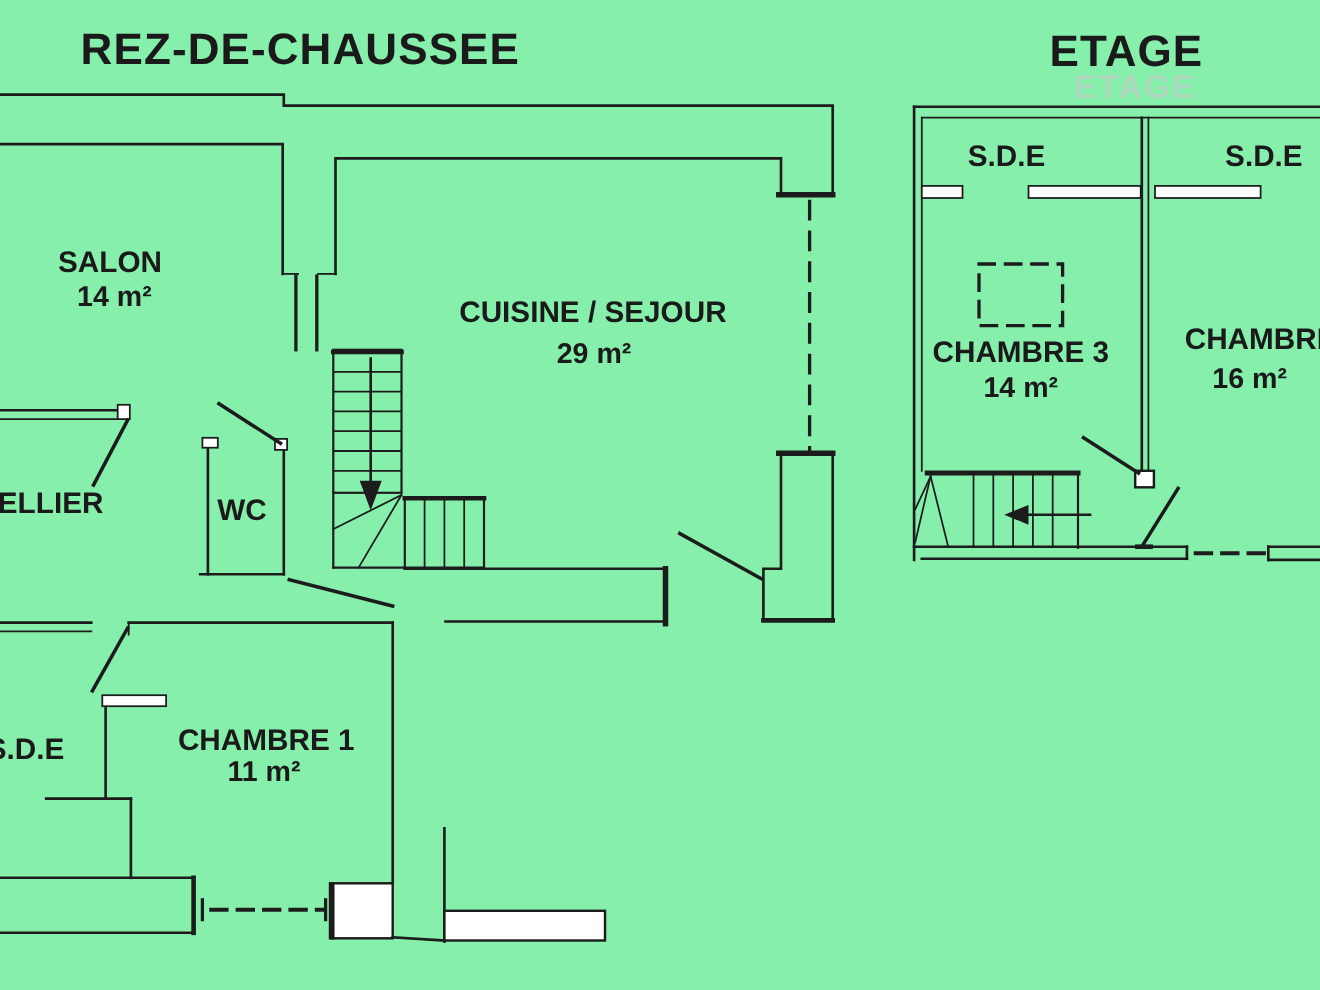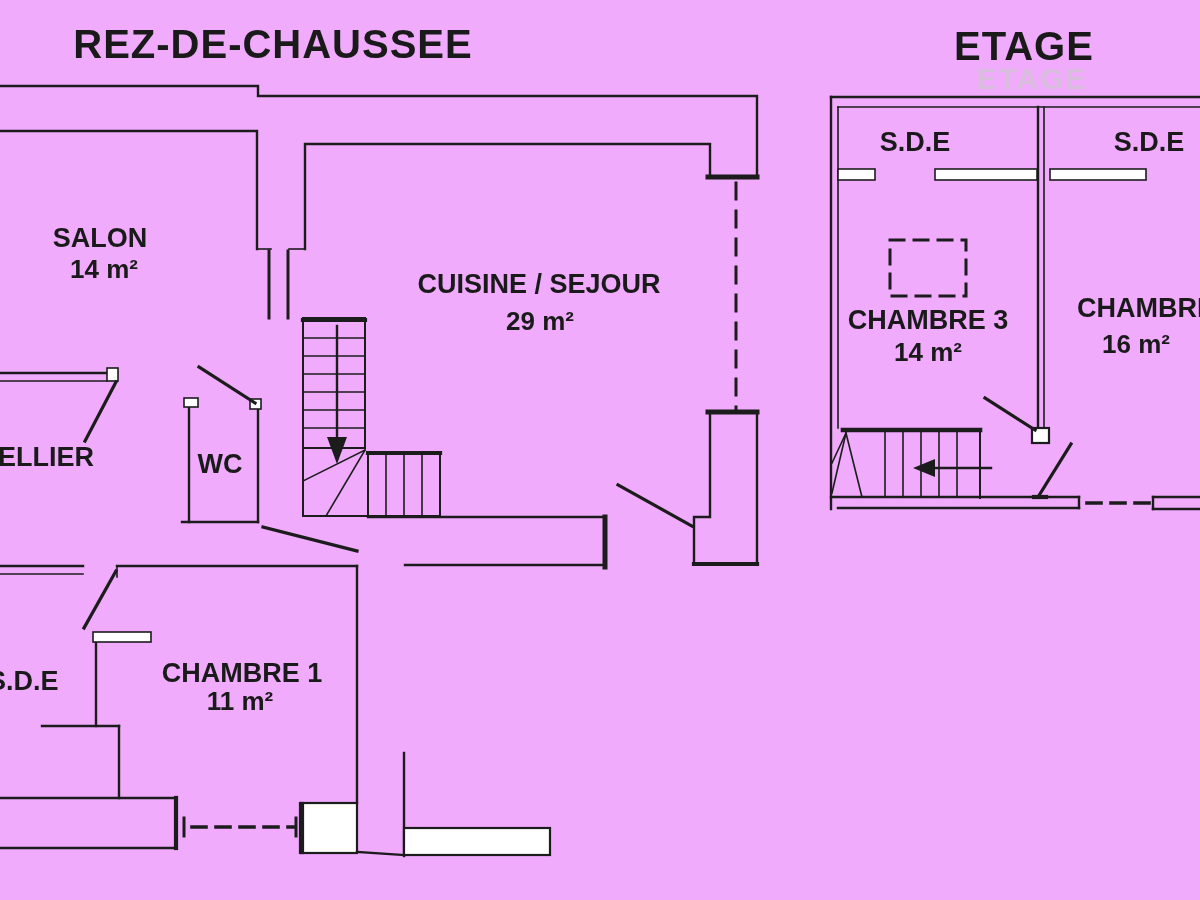--- a/index.html
+++ b/index.html
@@ -1,16 +1,16 @@
 <!DOCTYPE html>
 <html><head>
 <meta charset="utf-8">
 <style>
   html,body{margin:0;padding:0;background:#ffffff;}
-  .page{position:relative;width:1200px;height:900px;background:#f0abfc;overflow:hidden;
+  .page{position:relative;width:1200px;height:900px;background:#86efac;overflow:hidden;
         font-family:"Liberation Sans",sans-serif;}
   svg{display:block;}
   svg line, svg path, svg rect, svg polyline{stroke:#1c1c1c;fill:none;stroke-linecap:square;}
   svg polygon{fill:#1c1c1c;stroke:none;}
   .w16{stroke-width:1.6px;}
   .w2{stroke-width:2px;}
   .w25{stroke-width:2.4px;}
   .w3{stroke-width:3px;}
   .w35{stroke-width:3.6px;}
   .w4{stroke-width:4.2px;}

